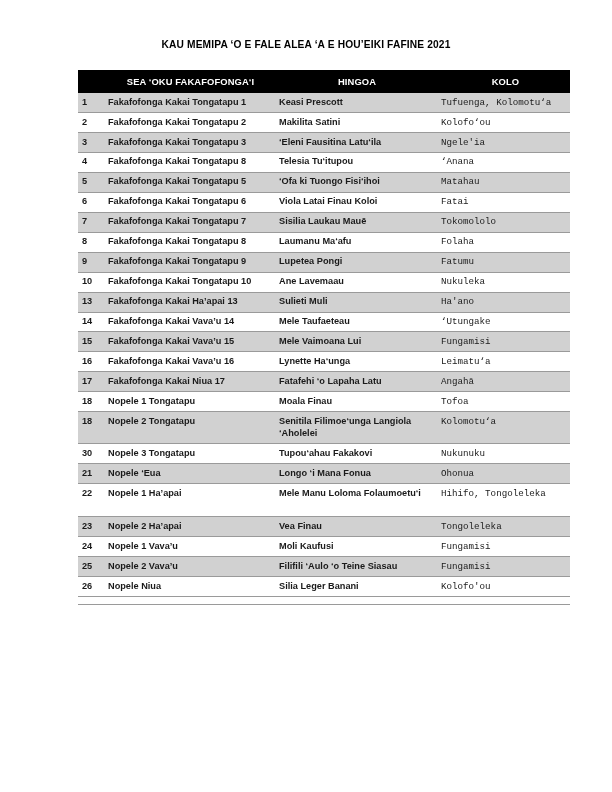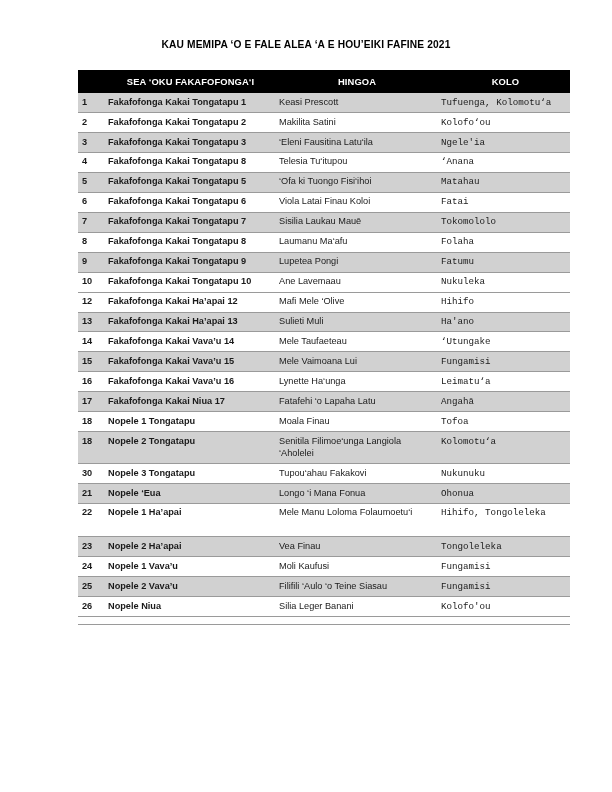--- a/index.html
+++ b/index.html
@@ -89,21 +89,21 @@
   #members-table tbody tr.shade td { background: #d1d1d1; }
   #members-table tbody tr.plain td { background: #ffffff; }
 
   #members-table td.num {
     font-weight: bold;
     text-align: left;
     padding-left: 4px;
     font-size: 9.2px;
   }
   #members-table td.seat { font-weight: bold; }
-  #members-table td.name { font-weight: normal; }
+  #members-table td.name { font-weight: bold; }
   #members-table td.kolo { font-weight: normal; font-family: Liberation Mono, monospace; }
 
   
   #members-table tbody tr.tall td { padding-bottom: 17px; }
 
   
   #members-table tbody tr.spacer td {
     background: #ffffff;
     height: 7px;
     padding: 0;
@@ -221,26 +221,20 @@
           <td class="seat">Fakafofonga Kakai Tongatapu 9</td>
           <td class="name">Lupetea Pongi</td>
           <td class="kolo">Fatumu</td>
         </tr>
         <tr class="plain">
           <td class="num">10</td>
           <td class="seat">Fakafofonga Kakai Tongatapu 10</td>
           <td class="name">Ane Lavemaau</td>
           <td class="kolo">Nukuleka</td>
         </tr>
-        <tr class="plain">
-          <td class="num">12</td>
-          <td class="seat">Fakafofonga Kakai Ha’apai 12</td>
-          <td class="name">Mafi Mele ‘Olive</td>
-          <td class="kolo">Hihifo</td>
-        </tr>
         <tr class="shade">
           <td class="num">13</td>
           <td class="seat">Fakafofonga Kakai Ha’apai 13</td>
           <td class="name">Sulieti Muli</td>
           <td class="kolo">Ha'ano</td>
         </tr>
         <tr class="plain">
           <td class="num">14</td>
           <td class="seat">Fakafofonga Kakai Vava’u 14</td>
           <td class="name">Mele Taufaeteau</td>

